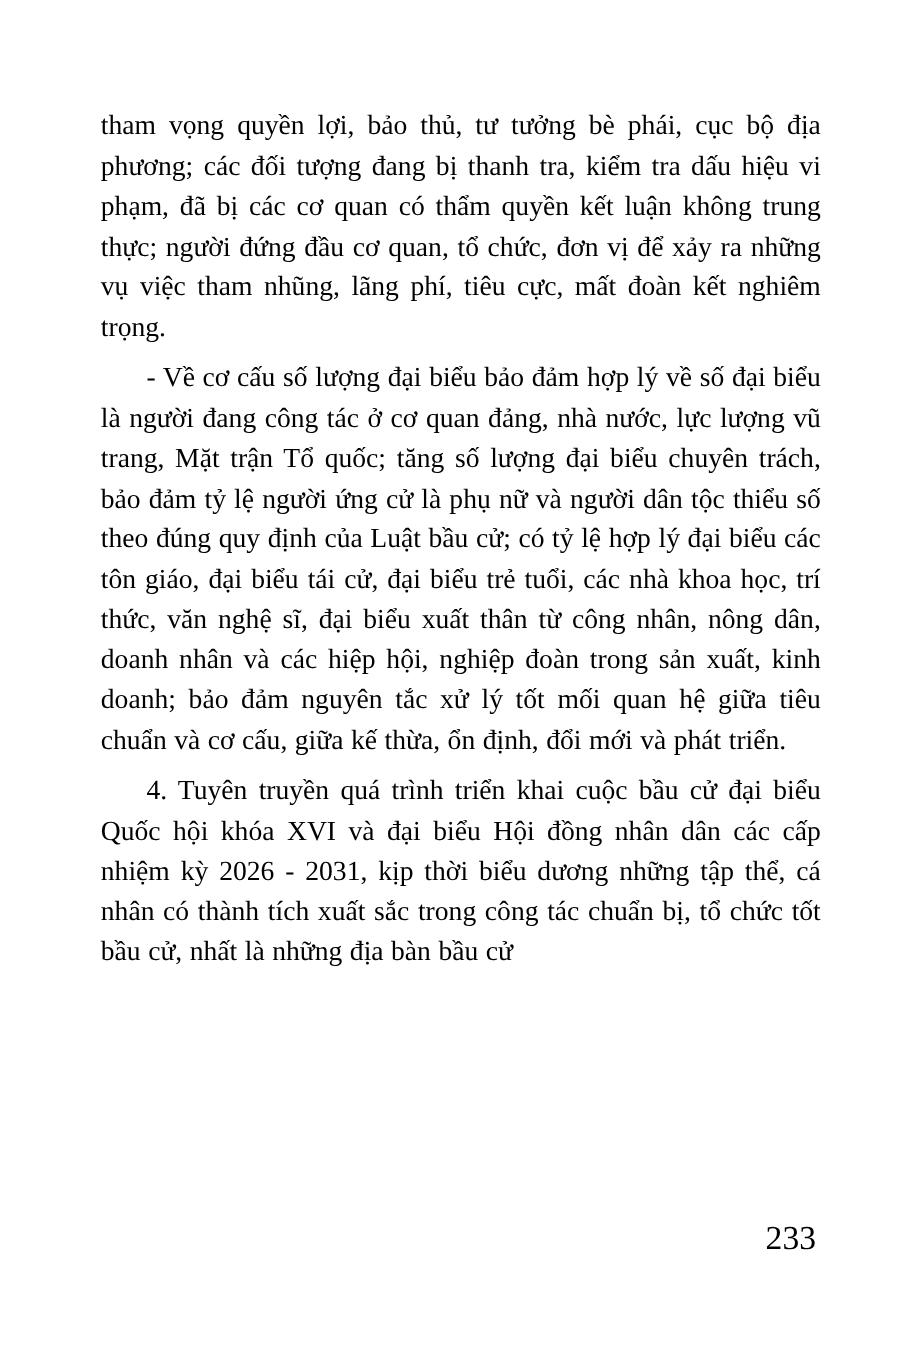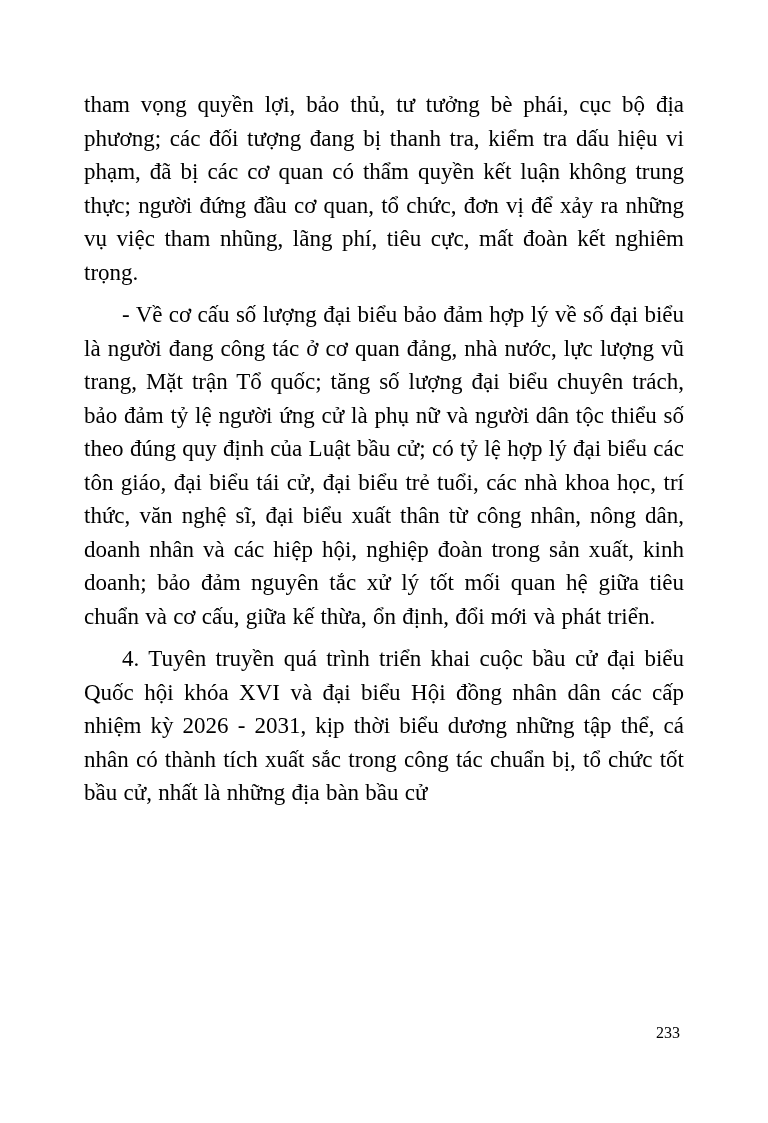--- a/index.html
+++ b/index.html
@@ -39,21 +39,21 @@
     text-indent: 0;
   }
   .page-footer {
     position: absolute;
     top: 1018px;
     left: 84px;
     width: 600px;
     text-align: right;
   }
   .page-number {
-    font-size: 16px;
+    font-size: 28px;
     line-height: 30px;
     padding-right: 4px;
     display: inline-block;
   }
 </style>
 </head>
 <body>
 
 <div class="page">
 

